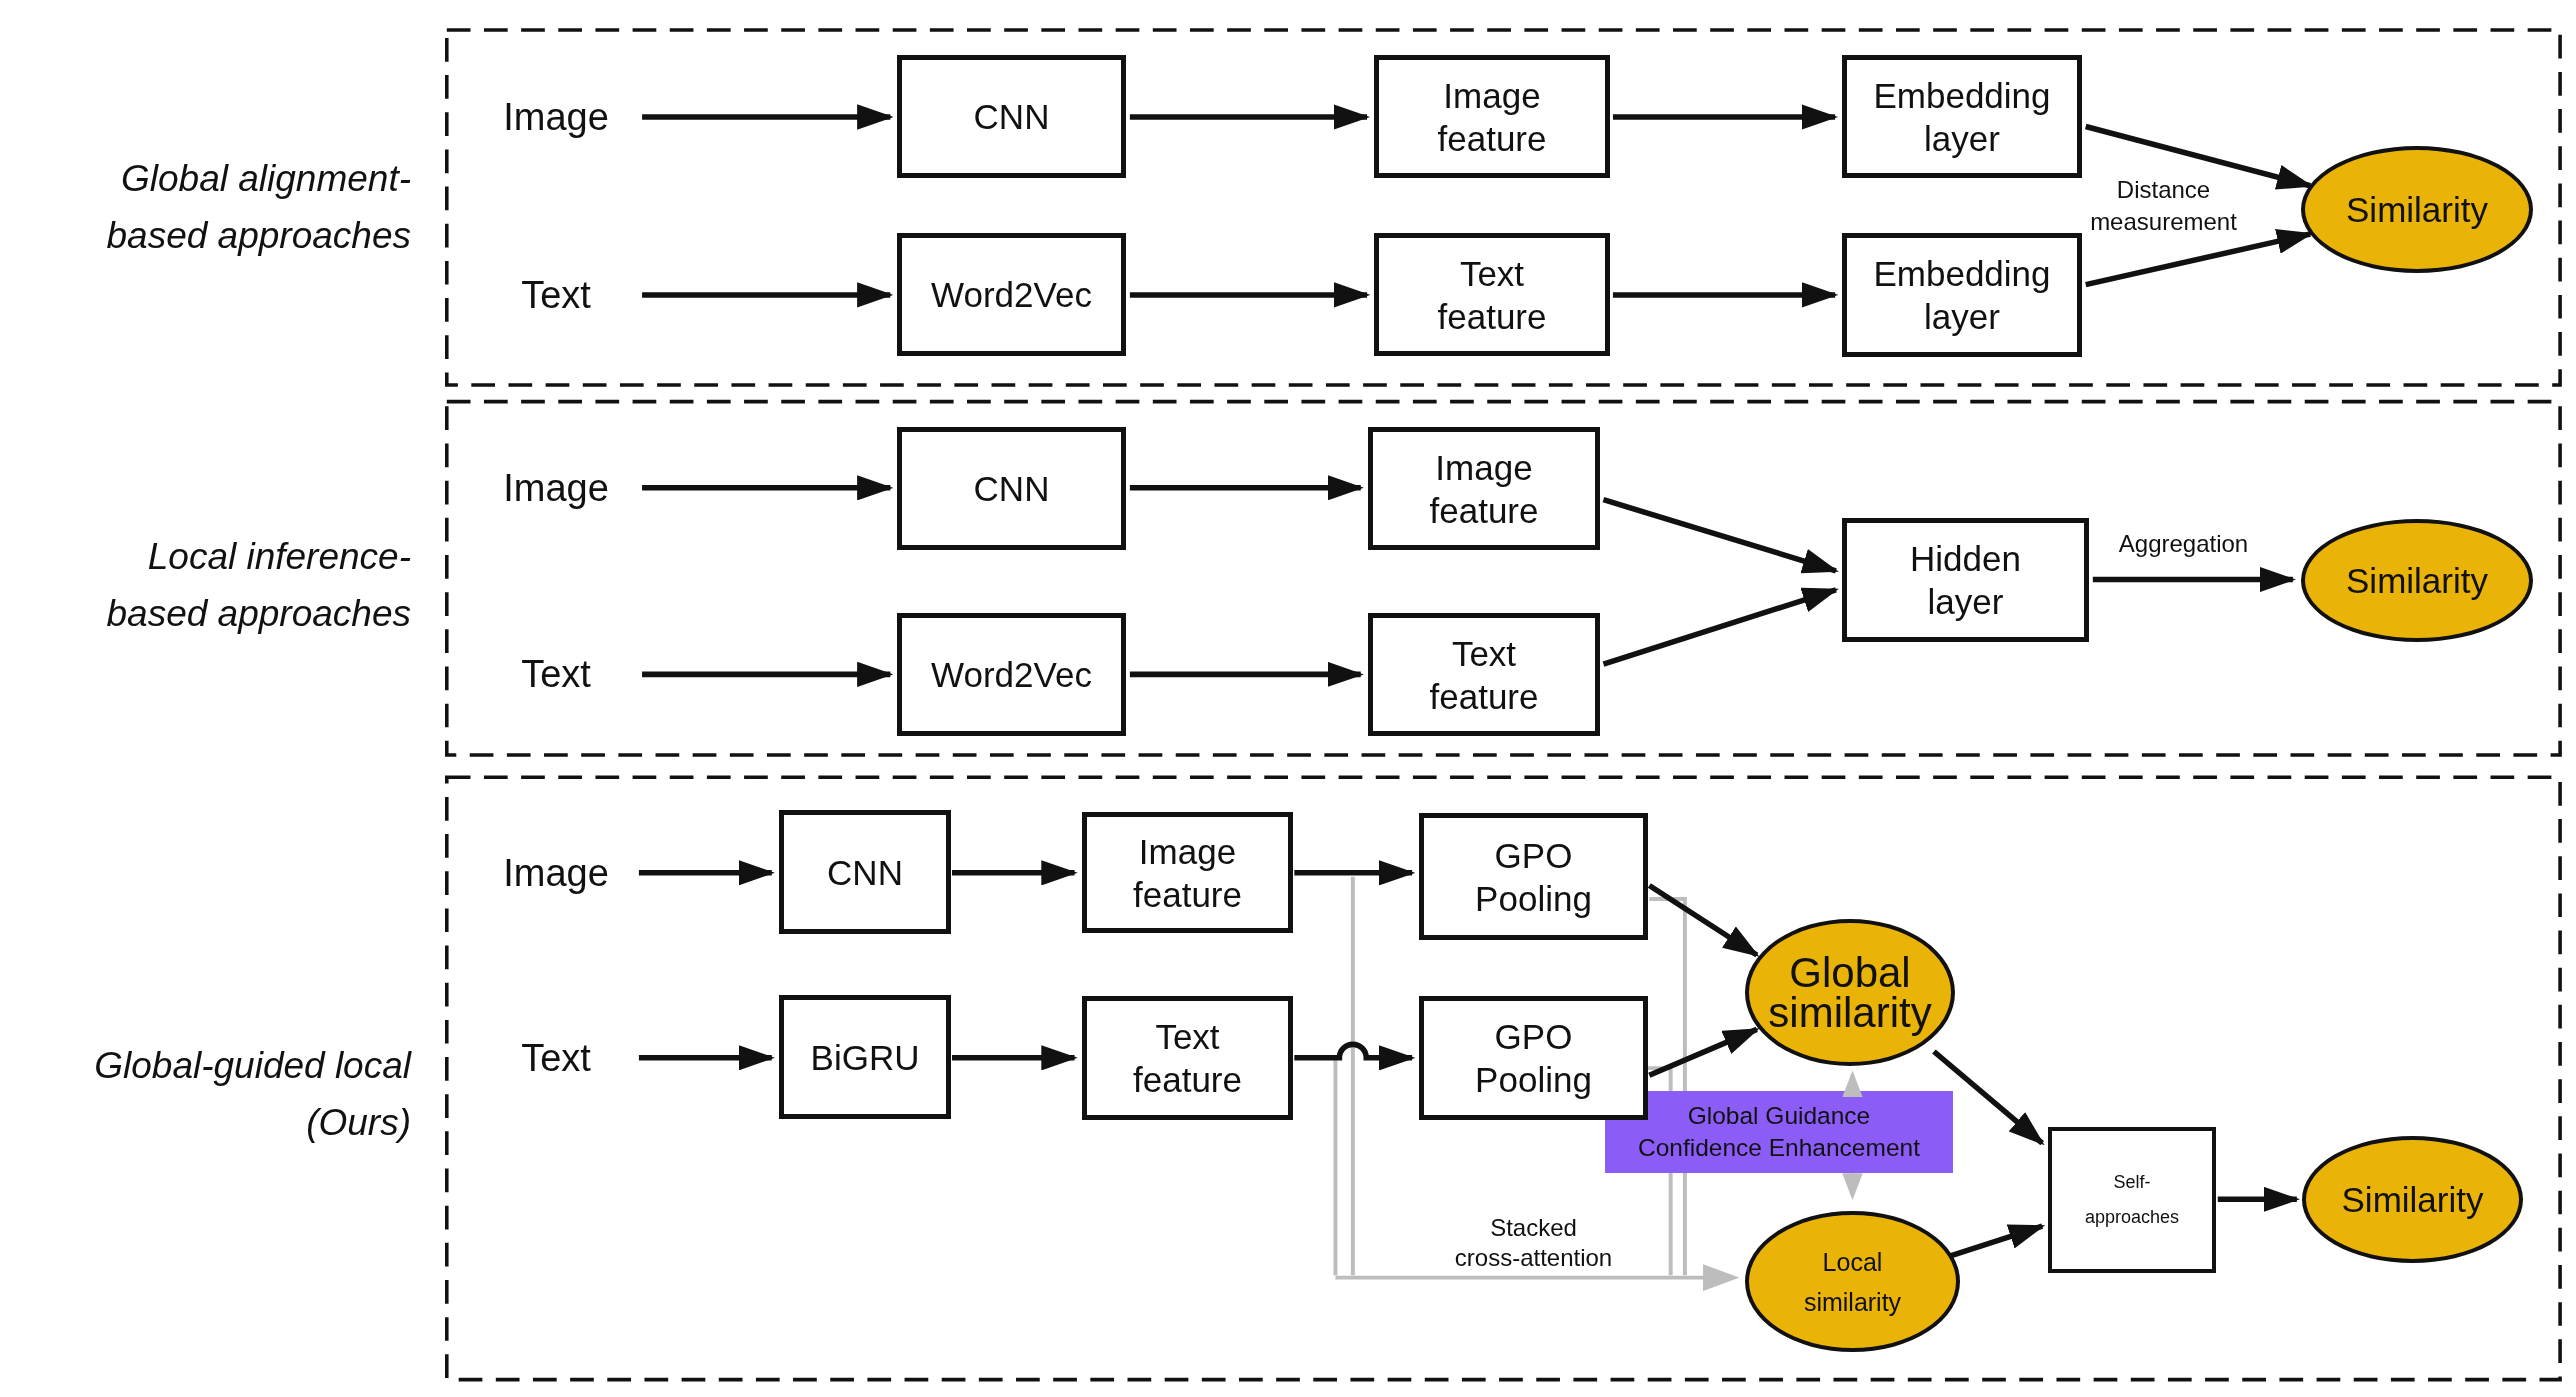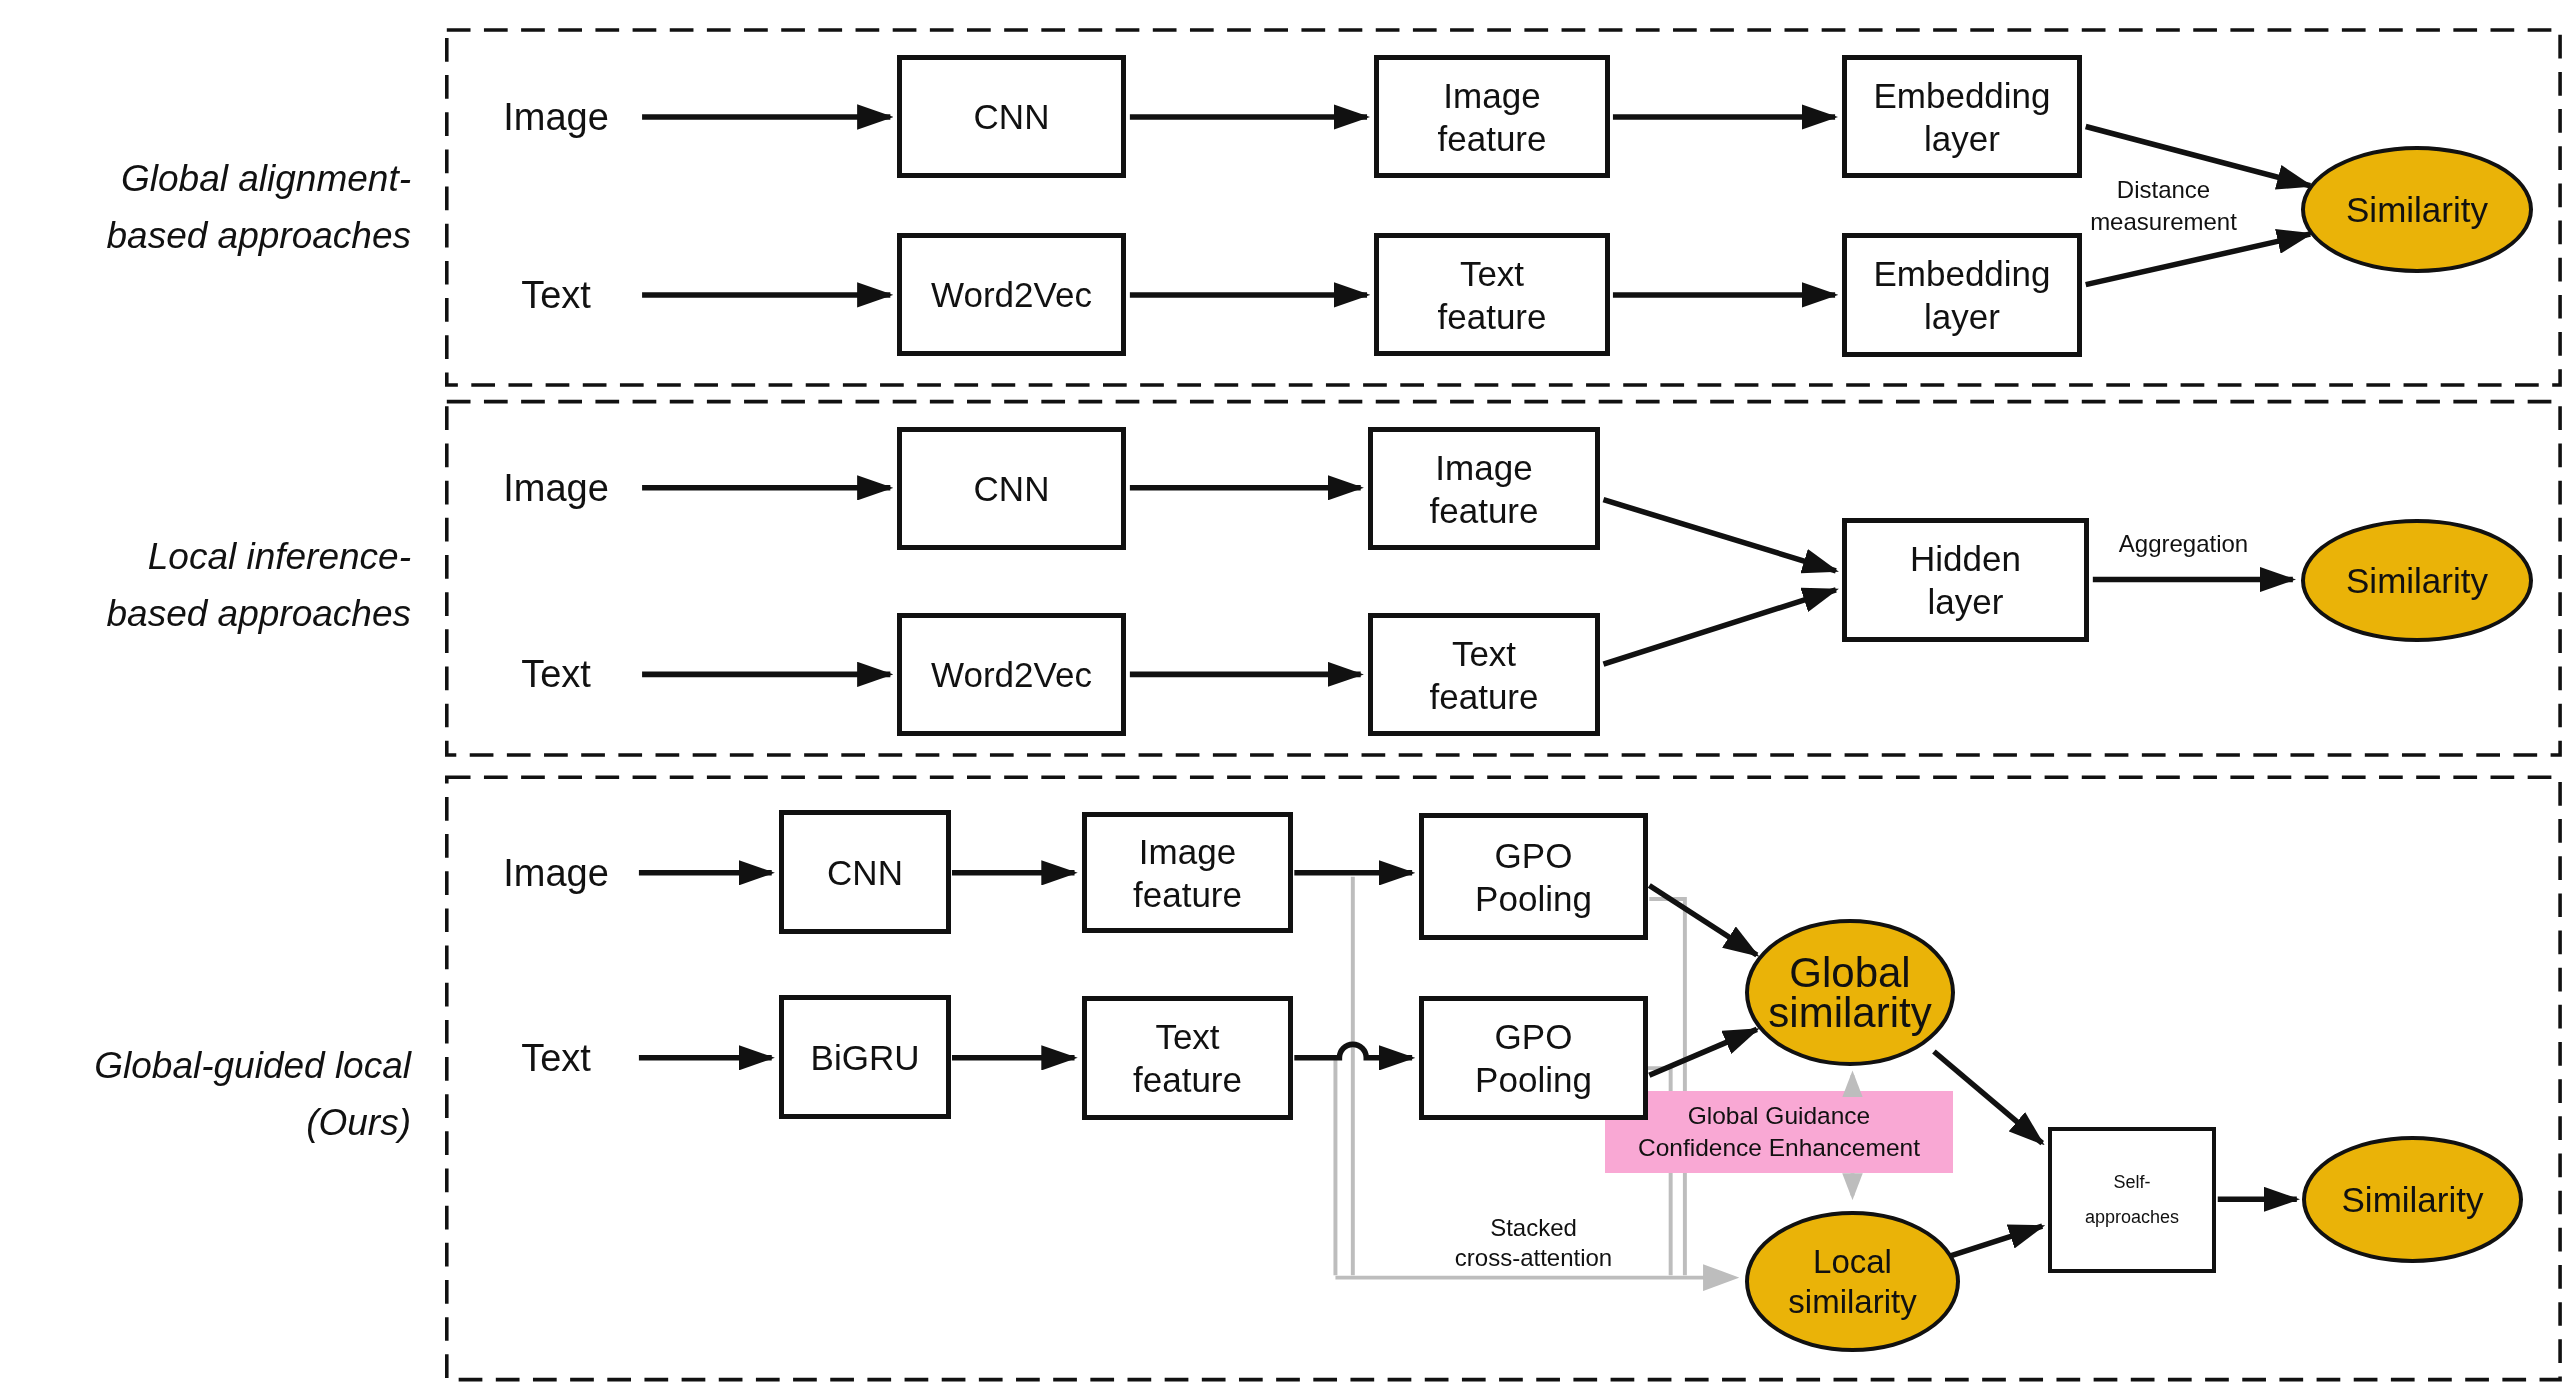--- a/index.html
+++ b/index.html
@@ -11,21 +11,21 @@
        text-align:center;font-size:35px;line-height:43px;z-index:4;box-sizing:border-box;}
   .ell{position:absolute;border:4.7px solid #111;background:#eab308;border-radius:50%;
        display:flex;flex-direction:column;align-items:center;justify-content:center;
        text-align:center;font-size:35px;line-height:41px;z-index:4;box-sizing:border-box;}
   .cap{position:absolute;width:411px;left:0;text-align:right;font-size:37px;
        line-height:57px;z-index:4;font-style:italic;}
   .rowlab{position:absolute;width:150px;text-align:center;font-size:38px;
        line-height:44px;z-index:4;}
   .elab{position:absolute;text-align:center;font-size:24px;line-height:32px;z-index:4;}
   .ggce{position:absolute;left:1605px;top:1091px;width:348px;height:82px;
-       background:#f9a8d4;display:flex;flex-direction:column;align-items:center;
+       background:#8b5cf6;display:flex;flex-direction:column;align-items:center;
        justify-content:center;text-align:center;font-size:24.5px;line-height:32px;z-index:2;}
   .sm{font-size:18px;line-height:35px;}
 </style>
 </head>
 <body>
 
 <div id="stage">
 
   <svg class="layer" style="z-index:1" viewBox="0 0 3258 1767" width="2576" height="1397">
     <defs>
@@ -195,21 +195,21 @@
   </div>
   <div class="box" style="left:1419px;top:996px;width:229px;height:124px">
     <span>GPO</span>
     <span>Pooling</span>
   </div>
 
   <div class="ell" style="left:1745px;top:919px;width:210px;height:147px;font-size:42px;line-height:40px">
     <span>Global</span>
     <span>similarity</span>
   </div>
-  <div class="ell" style="left:1745px;top:1211px;width:215px;height:141px;font-size:33px;line-height:40px">
+  <div class="ell" style="left:1745px;top:1211px;width:215px;height:141px;font-size:25px;line-height:40px">
     <span>Local</span>
     <span>similarity</span>
   </div>
 
   <div class="elab" style="left:1415px;top:1213px;width:237px;line-height:30px">
     <div>Stacked</div>
     <div>cross-attention</div>
   </div>
 
   <div class="box sm" style="left:2048px;top:1127px;width:168px;height:146px;border-width:4.7px">

